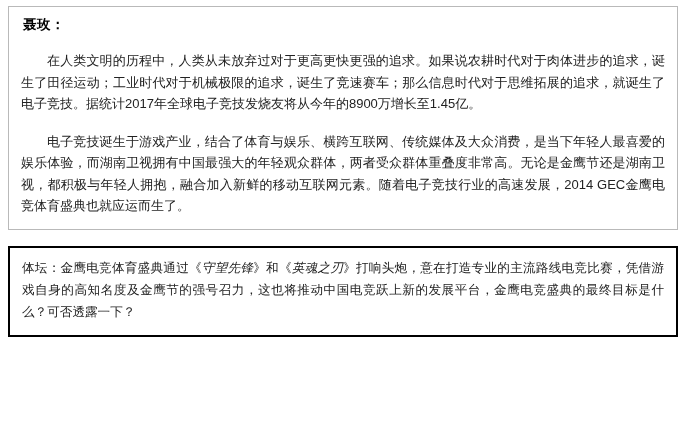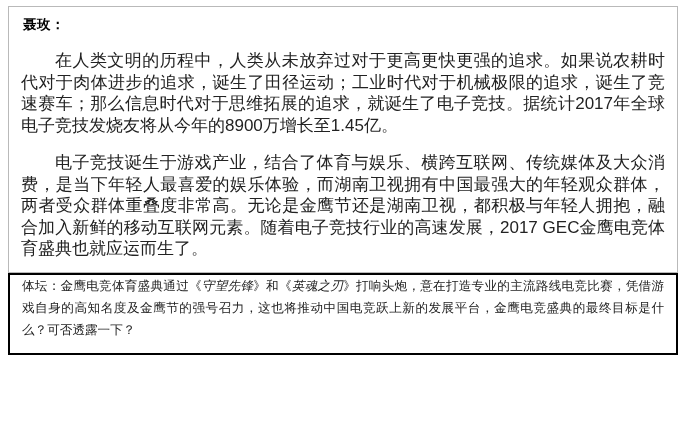--- a/index.html
+++ b/index.html
@@ -27,32 +27,33 @@
     background: #ffffff;
   }
   .article-title {
     font-size: 13.5px;
     font-weight: bold;
     color: #000000;
     margin: 1px 0 4px 2px;
     letter-spacing: 0.5px;
   }
   .para {
-    font-size: 17px;
+    font-size: 13px;
     line-height: 21.5px;
     color: #222222;
     text-align: justify;
     text-justify: inter-ideograph;
     margin: 16px 0 2px 0;
     text-indent: 2em;
   }
   .qa-box {
+    margin-top: 16px;
     border: 2px solid #000000;
     box-sizing: border-box;
-    padding: 0 12px 12px 12px;
+    padding: 9px 12px 12px 12px;
     background: #ffffff;
   }
   .qa-text {
     font-size: 12.6px;
     line-height: 22px;
     color: #222222;
     text-align: justify;
     text-justify: inter-ideograph;
     margin: 0;
   }
@@ -61,20 +62,20 @@
   }
 </style>
 </head>
 <body>
 
 <div class="page">
 
   <div class="article-box">
     <div class="article-title">聂玫：</div>
     <p class="para">在人类文明的历程中，人类从未放弃过对于更高更快更强的追求。如果说农耕时代对于肉体进步的追求，诞生了田径运动；工业时代对于机械极限的追求，诞生了竞速赛车；那么信息时代对于思维拓展的追求，就诞生了电子竞技。据统计2017年全球电子竞技发烧友将从今年的8900万增长至1.45亿。</p>
-    <p class="para">电子竞技诞生于游戏产业，结合了体育与娱乐、横跨互联网、传统媒体及大众消费，是当下年轻人最喜爱的娱乐体验，而湖南卫视拥有中国最强大的年轻观众群体，两者受众群体重叠度非常高。无论是金鹰节还是湖南卫视，都积极与年轻人拥抱，融合加入新鲜的移动互联网元素。随着电子竞技行业的高速发展，2017 GEC金鹰电竞体育盛典也就应运而生了。</p>
+    <p class="para">电子竞技诞生于游戏产业，结合了体育与娱乐、横跨互联网、传统媒体及大众消费，是当下年轻人最喜爱的娱乐体验，而湖南卫视拥有中国最强大的年轻观众群体，两者受众群体重叠度非常高。无论是金鹰节还是湖南卫视，都积极与年轻人拥抱，融合加入新鲜的移动互联网元素。随着电子竞技行业的高速发展，2014 GEC金鹰电竞体育盛典也就应运而生了。</p>
   </div>
 
   <div class="qa-box">
     <p class="qa-text"><span>体坛：</span><span>金鹰电竞体育盛典通过《</span><span class="bookmark">守望先锋</span><span>》和《</span><span class="bookmark">英魂之刃</span><span>》打响头炮，意在打造专业的主流路线电竞比赛，凭借游戏自身的高知名度及金鹰节的强号召力，这也将推动中国电竞跃上新的发展平台，金鹰电竞盛典的最终目标是什么？可否透露一下？</span></p>
   </div>
 
 </div>
 
 </body></html>

